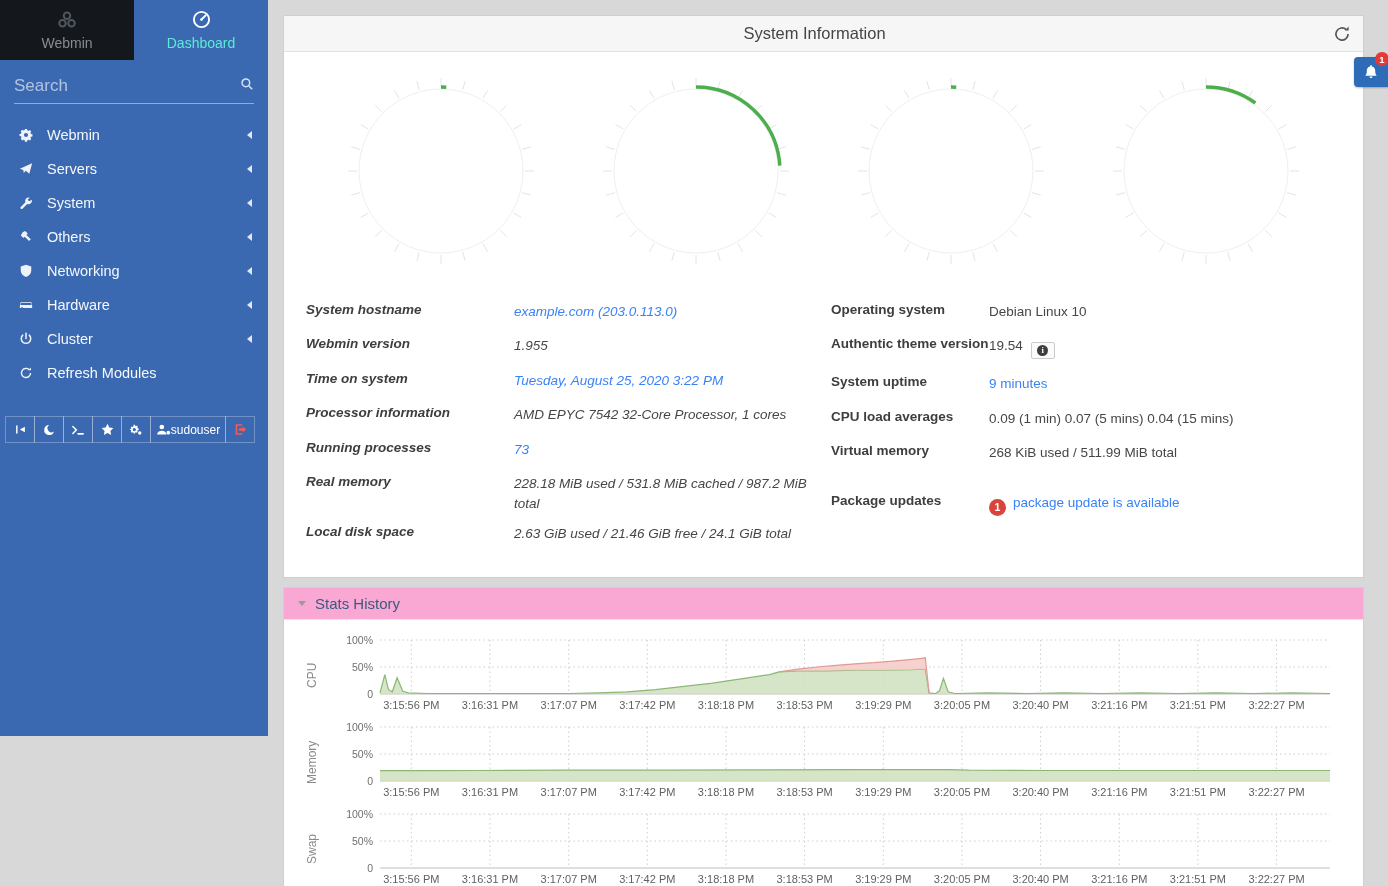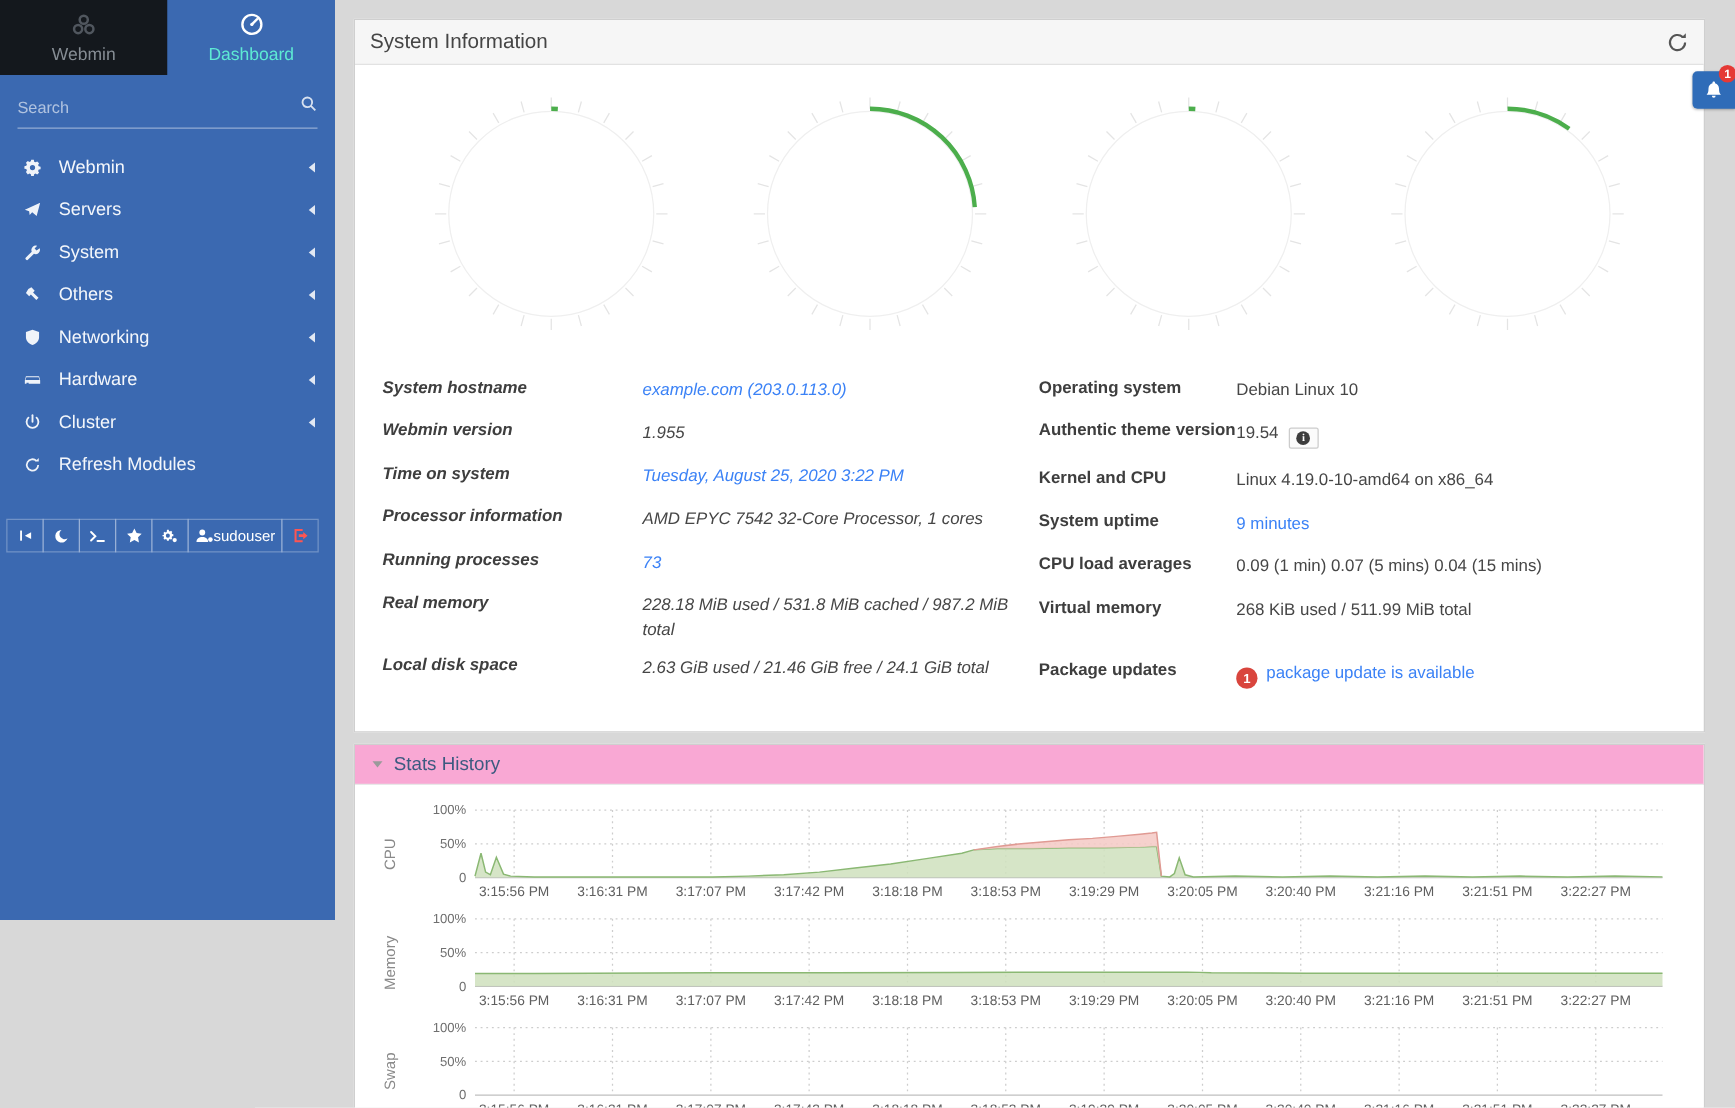--- a/index.html
+++ b/index.html
@@ -12,21 +12,21 @@
   .tabs { display:flex; height:60px; }
   .tab { flex:1; display:flex; flex-direction:column; align-items:center;
     justify-content:center; gap:5px; cursor:pointer; font-size:14px; }
   .tab.inactive { background:#14181d; color:#868d94; }
   .tab.active { background:#3b69b1; color:#5eead4; font-weight:normal; }
   .tab .ticon { height:20px; display:flex; align-items:center; }
 
   .search-row { display:flex; align-items:center; margin:16px 14px 6px 14px;
     border-bottom:1px solid rgba(255,255,255,.45); padding-bottom:7px; }
   .search-row input { flex:1; background:transparent; border:none; outline:none;
-    color:#fff; font-size:13px; font-family:inherit; }
+    color:#fff; font-size:17px; font-family:inherit; }
   .search-row input::placeholder { color:rgba(255,255,255,.6); }
 
   .menu { list-style:none; margin-top:14px; }
   .menu li { display:flex; align-items:center; padding:9px 16px 9px 17px;
     font-size:14.5px; cursor:pointer; color:#f4f7fb; }
   .menu .micon { width:17px; margin-right:13px; display:flex; align-items:center;
     justify-content:center; color:rgba(255,255,255,.92); font-size:14px; }
   .menu .mlabel { flex:1; }
   .caret-left { width:0; height:0; border-top:4px solid transparent;
     border-bottom:4px solid transparent; border-right:5px solid rgba(255,255,255,.85); }
@@ -34,21 +34,21 @@
   .side-footer { display:flex; margin:26px 5px 0 5px; }
   .sf-btn { height:27px; display:flex; align-items:center; justify-content:center;
     border:1px solid rgba(255,255,255,.28); margin-left:-1px; cursor:pointer;
     color:#fff; font-size:12px; gap:0; }
   .sf-btn:first-child { margin-left:0; }
 
   
   .main { margin-left:268px; padding:15px 24px 0 15px; }
   .panel { background:#fff; border:1px solid #cfcfcf; width:1081px; }
   .panel-header { background:#f6f6f6; border-bottom:1px solid #e2e2e2;
-    padding:8px 12px; display:flex; align-items:center; }
+    padding:8px 12px; display:flex; align-items:center;text-align:center; }
   .panel-title { font-size:16.5px; color:#454545; flex:1; }
   .refresh-btn { cursor:pointer; display:flex; align-items:center; }
 
   .gauges { display:flex; justify-content:space-around; padding:24px 30px 6px 30px; }
   .gauge { position:relative; width:190px; height:190px; }
   .gauge .gval { position:absolute; left:36px; top:48px; font-size:30px;
     color:#6e6e6e; }
   .gauge .gval .pct { font-size:19px; margin-left:3px; }
   .gauge .glabel { position:absolute; left:0; right:-60px; top:110px; text-align:center;
     font-size:9px; letter-spacing:1.3px; color:#b3b3b3; }
@@ -441,24 +441,20 @@
             <span class="ilabel">Operating system</span>
             <span class="ivwrap"><span class="ivalue">Debian Linux 10</span></span>
           </div>
           <div class="info-row">
             <span class="ilabel">Authentic theme version</span>
             <span class="ivwrap"><span class="ivalue">19.54</span><span class="chip">
                 <span class="idot">i</span>
               </span></span>
           </div>
           <div class="info-row">
-            <span class="ilabel">Kernel and CPU</span>
-            <span class="ivwrap"><span class="ivalue">Linux 4.19.0-10-amd64 on x86_64</span></span>
-          </div>
-          <div class="info-row">
             <span class="ilabel">System uptime</span>
             <span class="ivwrap"><span class="ivalue link">9 minutes</span></span>
           </div>
           <div class="info-row">
             <span class="ilabel">CPU load averages</span>
             <span class="ivwrap"><span class="ivalue">0.09 (1 min) 0.07 (5 mins) 0.04 (15 mins)</span></span>
           </div>
           <div class="info-row tall">
             <span class="ilabel">Virtual memory</span>
             <span class="ivwrap"><span class="ivalue">268 KiB used / 511.99 MiB total</span></span>

